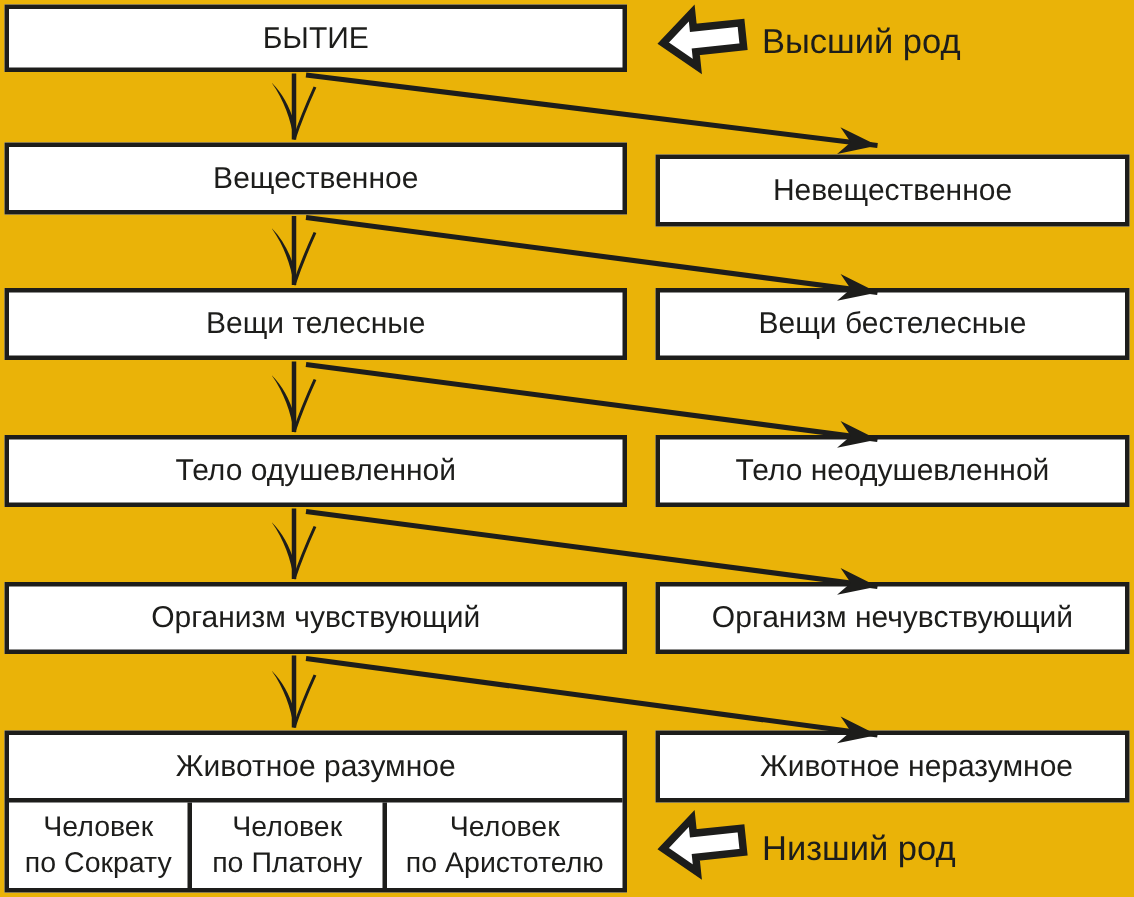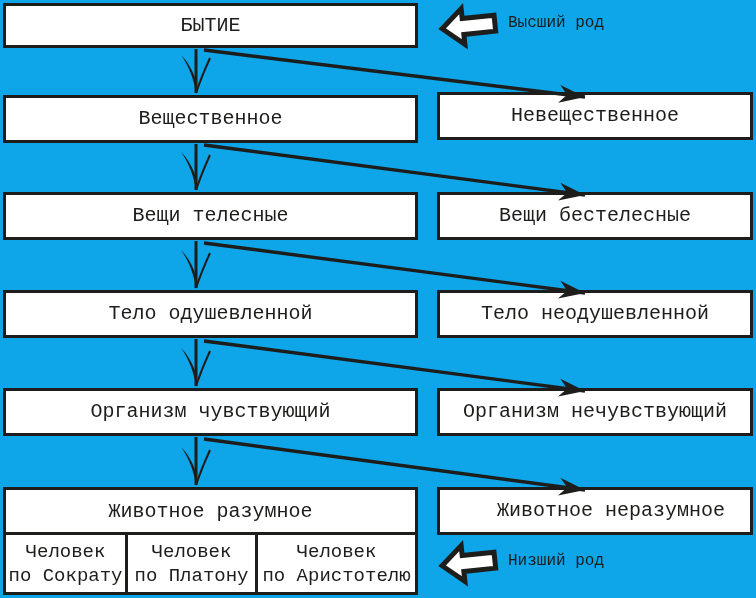--- a/index.html
+++ b/index.html
@@ -1,21 +1,21 @@
 <!DOCTYPE html>
 <html><head>
 <meta charset="utf-8">
 <style>
   html, body { margin: 0; padding: 0; background: #ffffff; }
   .stage {
     position: relative;
     width: 756px;
     height: 598px;
-    background: #0ea5e9;
-    font-family: Liberation Mono, monospace;
+    background: #eab308;
+    font-family: Liberation Sans, sans-serif;
     color: #1d1d1b;
     overflow: hidden;
   }
   .box {
     position: absolute;
     box-sizing: border-box;
     border: 3px solid #1d1d1b;
     background: #ffffff;
     display: flex;
     align-items: center;
@@ -71,40 +71,40 @@
 
   .overlay {
     position: absolute;
     left: 0; top: 0;
     width: 756px; height: 598px;
     z-index: 5;
     pointer-events: none;
   }
   .side-label {
     position: absolute;
-    font-size: 16px;
+    font-size: 23px;
     white-space: nowrap;
     z-index: 3;
   }
   .label-higher { left: 508px; top: 14px; }
   .label-lower  { left: 508px; top: 552px; }
 </style>
 </head>
 <body>
 
 <div class="stage">
 
   <div class="box" style="left:3px; top:3px; width:415px; height:45px;">
     <span>БЫТИЕ</span>
   </div>
 
   <div class="box col-left h48" style="top:95px;">
     <span>Вещественное</span>
   </div>
-  <div class="box col-right h48" style="top:92px;">
+  <div class="box col-right h48" style="top:103px;">
     <span>Невещественное</span>
   </div>
 
   <div class="box col-right h48" style="top:192px;">
     <span>Вещи бестелесные</span>
   </div>
   <div class="box col-left h48" style="top:192px;">
     <span>Вещи телесные</span>
   </div>
 

